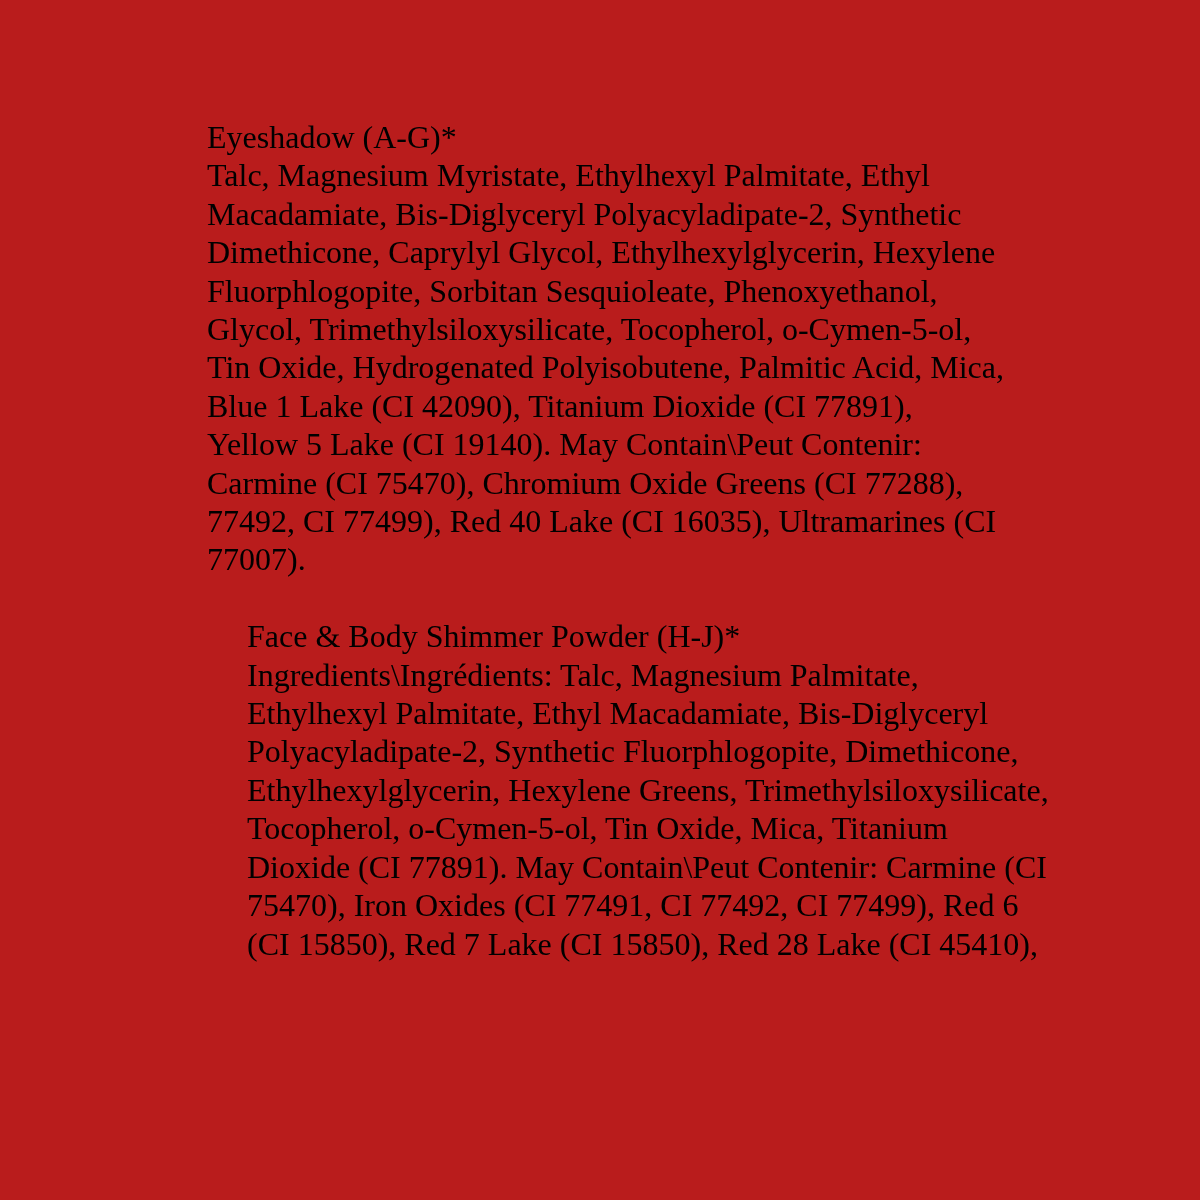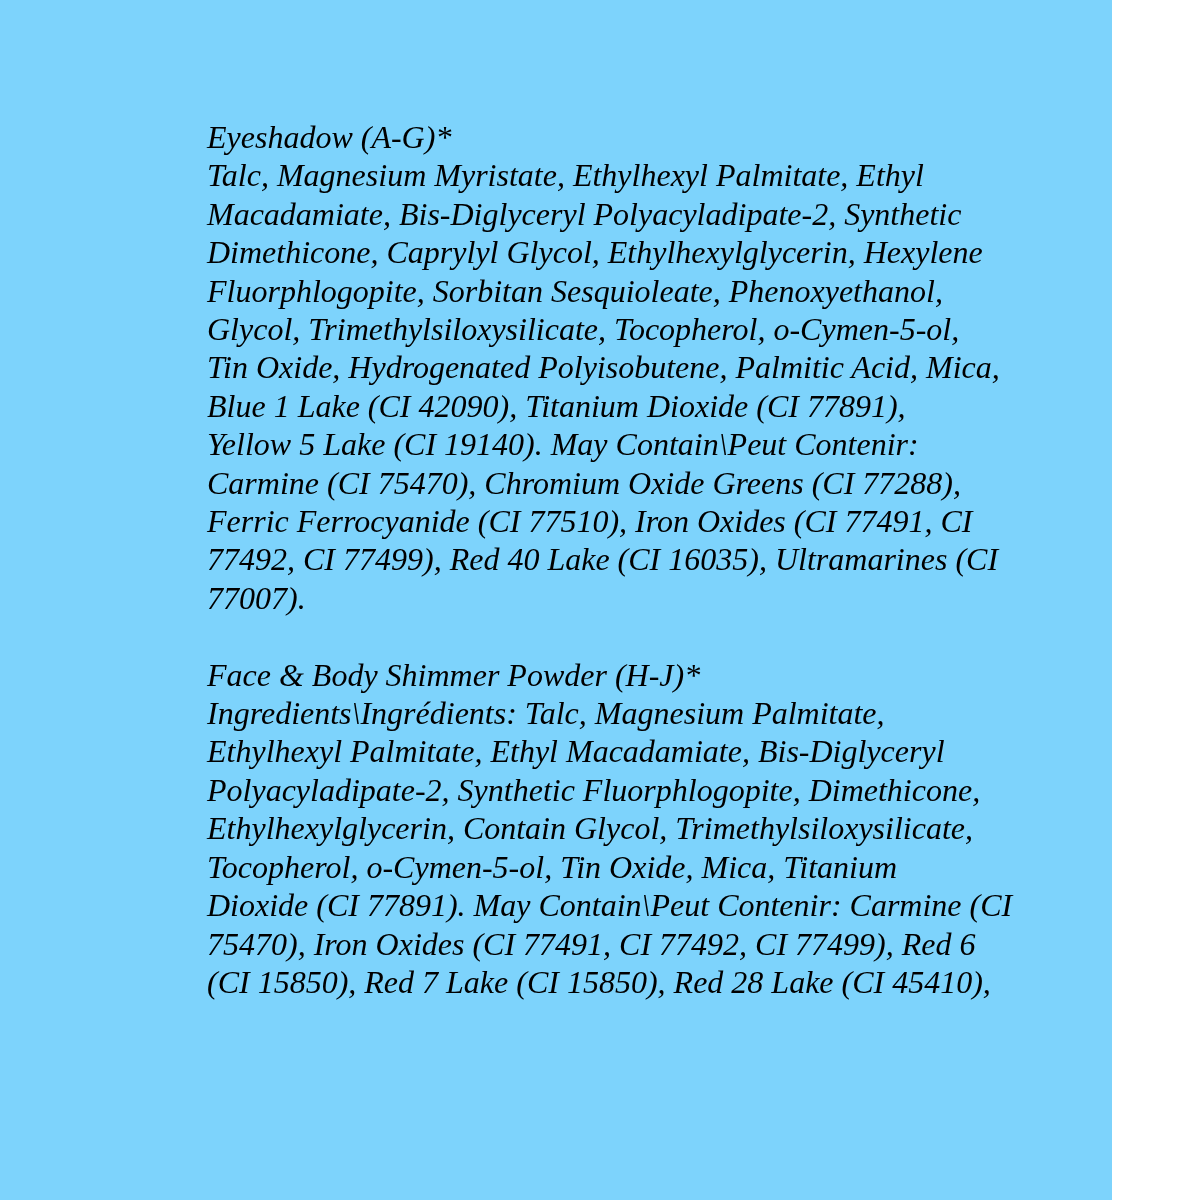--- a/index.html
+++ b/index.html
@@ -5,38 +5,38 @@
   html, body {
     margin: 0;
     padding: 0;
     width: 1200px;
     height: 1200px;
     background: #ffffff;
     overflow: hidden;
   }
   .page {
     position: relative;
-    width: 1112px;
+    width: 1200px;
     height: 1200px;
-    background: #7dd3fc;
-    font-style: italic;
+    background: #b91c1c;
   }
   .doc {
     position: absolute;
     left: 207px;
     top: 118px;
     width: 900px;
     font-family: "Liberation Serif", "DejaVu Serif", serif;
     font-size: 32px;
     line-height: 38.4px;
     color: #000000;
     -webkit-font-smoothing: antialiased;
   }
   .section + .section {
     margin-top: 38.4px; 
+    margin-left: 40px;
   }
   .line {
     white-space: nowrap;
   }
 </style>
 </head>
 <body>
 
 <div class="page">
   <div class="doc" id="doc">
@@ -44,29 +44,28 @@
     <div class="line heading">Eyeshadow (A-G)*</div>
   <div class="line">Talc, Magnesium Myristate, Ethylhexyl Palmitate, Ethyl</div>
         <div class="line">Macadamiate, Bis-Diglyceryl Polyacyladipate-2, Synthetic</div>
         <div class="line">Dimethicone, Caprylyl Glycol, Ethylhexylglycerin, Hexylene</div>
         <div class="line">Fluorphlogopite, Sorbitan Sesquioleate, Phenoxyethanol,</div>
         <div class="line">Glycol, Trimethylsiloxysilicate, Tocopherol, o-Cymen-5-ol,</div>
         <div class="line">Tin Oxide, Hydrogenated Polyisobutene, Palmitic Acid, Mica,</div>
         <div class="line">Blue 1 Lake (CI 42090), Titanium Dioxide (CI 77891),</div>
         <div class="line">Yellow 5 Lake (CI 19140). May Contain\Peut Contenir:</div>
         <div class="line">Carmine (CI 75470), Chromium Oxide Greens (CI 77288),</div>
-        <div class="line">Ferric Ferrocyanide (CI 77510), Iron Oxides (CI 77491, CI</div>
         <div class="line">77492, CI 77499), Red 40 Lake (CI 16035), Ultramarines (CI</div>
         <div class="line">77007).</div>
       </section>
       <section class="section">
     <div class="line heading">Face &amp; Body Shimmer Powder (H-J)*</div>
   <div class="line">Ingredients\Ingrédients: Talc, Magnesium Palmitate,</div>
         <div class="line">Ethylhexyl Palmitate, Ethyl Macadamiate, Bis-Diglyceryl</div>
         <div class="line">Polyacyladipate-2, Synthetic Fluorphlogopite, Dimethicone,</div>
-        <div class="line">Ethylhexylglycerin, Contain Glycol, Trimethylsiloxysilicate,</div>
+        <div class="line">Ethylhexylglycerin, Hexylene Greens, Trimethylsiloxysilicate,</div>
         <div class="line">Tocopherol, o-Cymen-5-ol, Tin Oxide, Mica, Titanium</div>
         <div class="line">Dioxide (CI 77891). May Contain\Peut Contenir: Carmine (CI</div>
         <div class="line">75470), Iron Oxides (CI 77491, CI 77492, CI 77499), Red 6</div>
         <div class="line">(CI 15850), Red 7 Lake (CI 15850), Red 28 Lake (CI 45410),</div>
       </section>
     </div>
 </div>
 
 </body></html>

